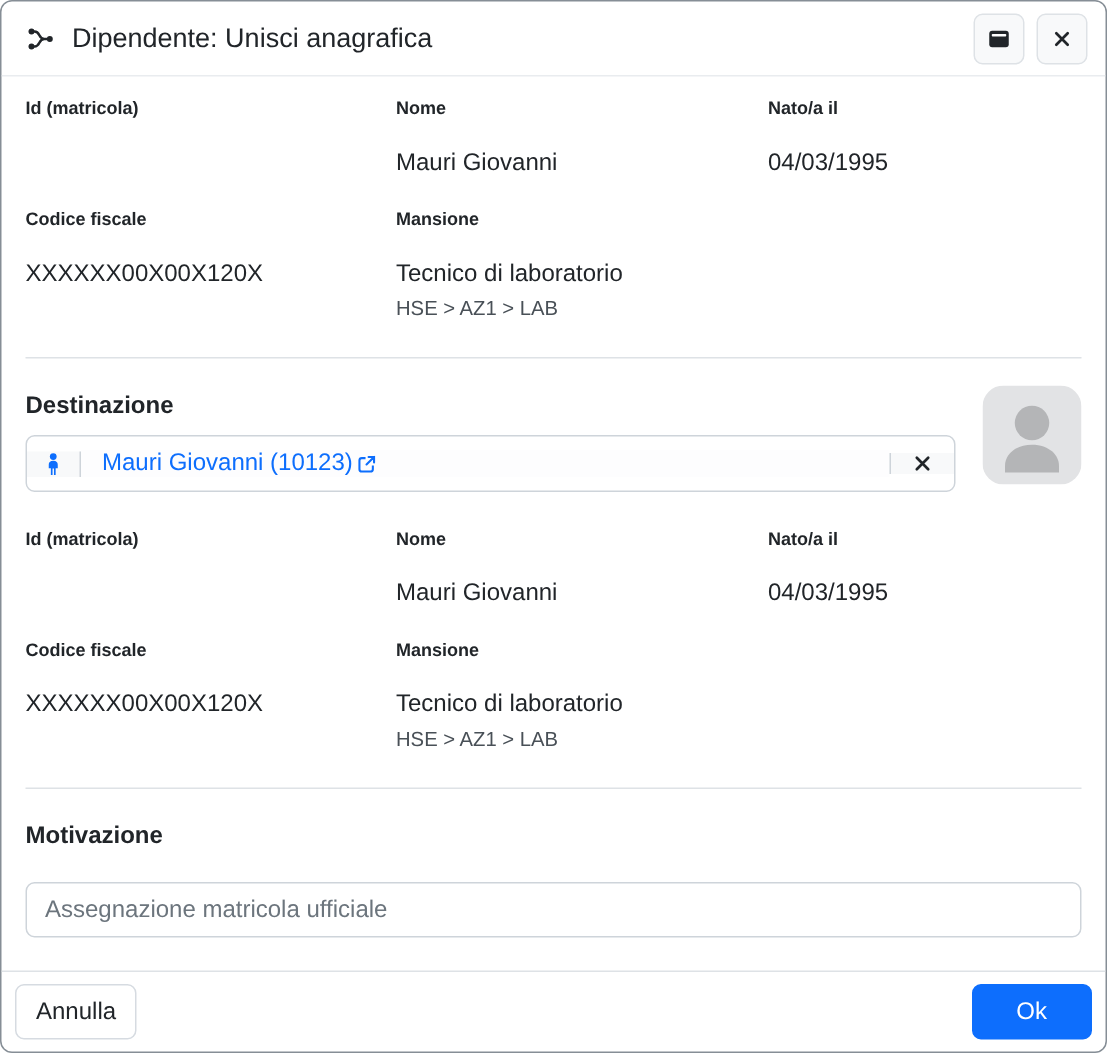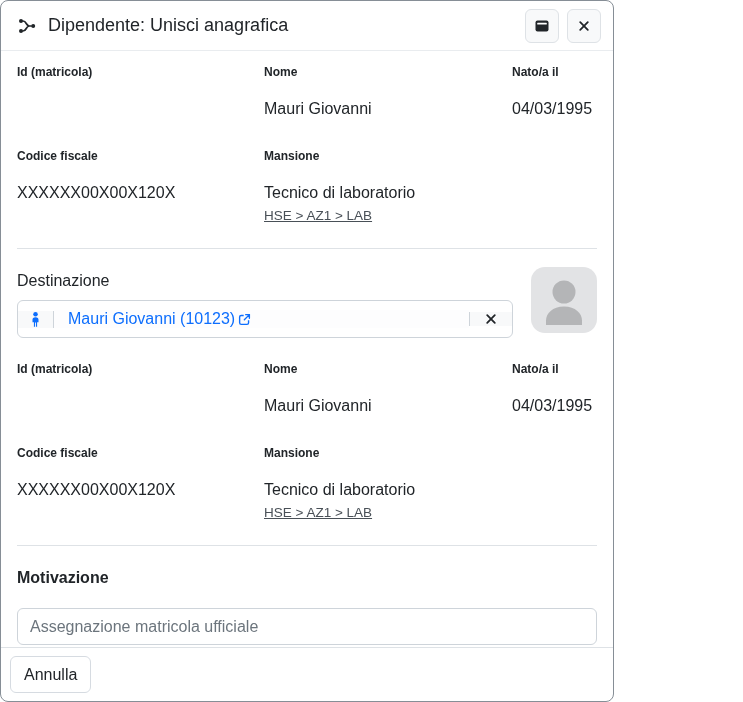--- a/index.html
+++ b/index.html
@@ -3,21 +3,21 @@
 <meta charset="utf-8">
 <style>
   * { box-sizing: border-box; }
   html, body { margin: 0; padding: 0; background: #fff; }
   body {
     width: 743px; height: 702px;
     font-family: "Liberation Sans", "DejaVu Sans", sans-serif;
     color: #212529;
   }
   .modal {
-    width: 614px; height: 702px;
+    width: 738px; height: 702px;
     border: 1px solid #868e96;
     border-radius: 8px;
     background: #fff;
     display: flex; flex-direction: column;
     overflow: hidden;
   }
   
   .modal-header {
     flex: 0 0 50px;
     display: flex; align-items: center;
@@ -35,28 +35,28 @@
     border: 1px solid #dee2e6; background: #f8f9fa;
     border-radius: 6px;
     display: flex; align-items: center; justify-content: center;
     margin-left: 8px; cursor: pointer; padding: 0;
   }
   
   .modal-body { flex: 1 1 auto; padding: 12px 16px 0; overflow: hidden; }
   .fields-grid { display: grid; grid-template-columns: 247px 248px 1fr; }
   .field-label { font-size: 12px; font-weight: 700; line-height: 19px; margin: 0; }
   .field-value { font-size: 16px; line-height: 19px; margin: 17px 0 0; }
-  .cell-row2 { margin-top: 29px; }
-  .field-sub { font-size: 13.5px; line-height: 16px; color: #495057; margin: 6px 0 0; text-decoration: underline; }
+  .cell-row2 { margin-top: 19px; }
+  .field-sub { font-size: 13.5px; line-height: 16px; color: #495057; margin: 6px 0 0; }
   hr.divider { border: 0; border-top: 1px solid #dee2e6; margin: 24px 0 0; }
   .grid-2 { margin-top: 22px; }
   
   .dest-row { display: flex; align-items: flex-start; margin-top: 18px; }
   .dest-left { flex: 1 1 auto; min-width: 0; }
-  .dest-title { font-size: 16px; font-weight: 400; line-height: 19px; margin: 4px 0 10px; }
+  .dest-title { font-size: 16px; font-weight: 700; line-height: 19px; margin: 4px 0 10px; }
   .input-group {
     display: flex; align-items: center; height: 38px;
     border: 1px solid #ced4da; border-radius: 6px;
     overflow: hidden; background: #fff;
   }
   .ig-addon {
     flex: 0 0 36px; background: #f8f9fa;
     border-right: 1px solid #ced4da;
     display: flex; align-items: center; justify-content: center;
   }
@@ -227,15 +227,16 @@
 
     <hr class="divider">
 
     
     <p class="motiv-label">Motivazione</p>
     <input class="motiv-input" type="text" placeholder="Assegnazione matricola ufficiale" style="">
   </div>
 
   <div class="modal-footer">
     <button class="btn btn-light">Annulla</button>
+    <button class="btn btn-primary">Ok</button>
   </div>
 
 </div>
 
 </body></html>

